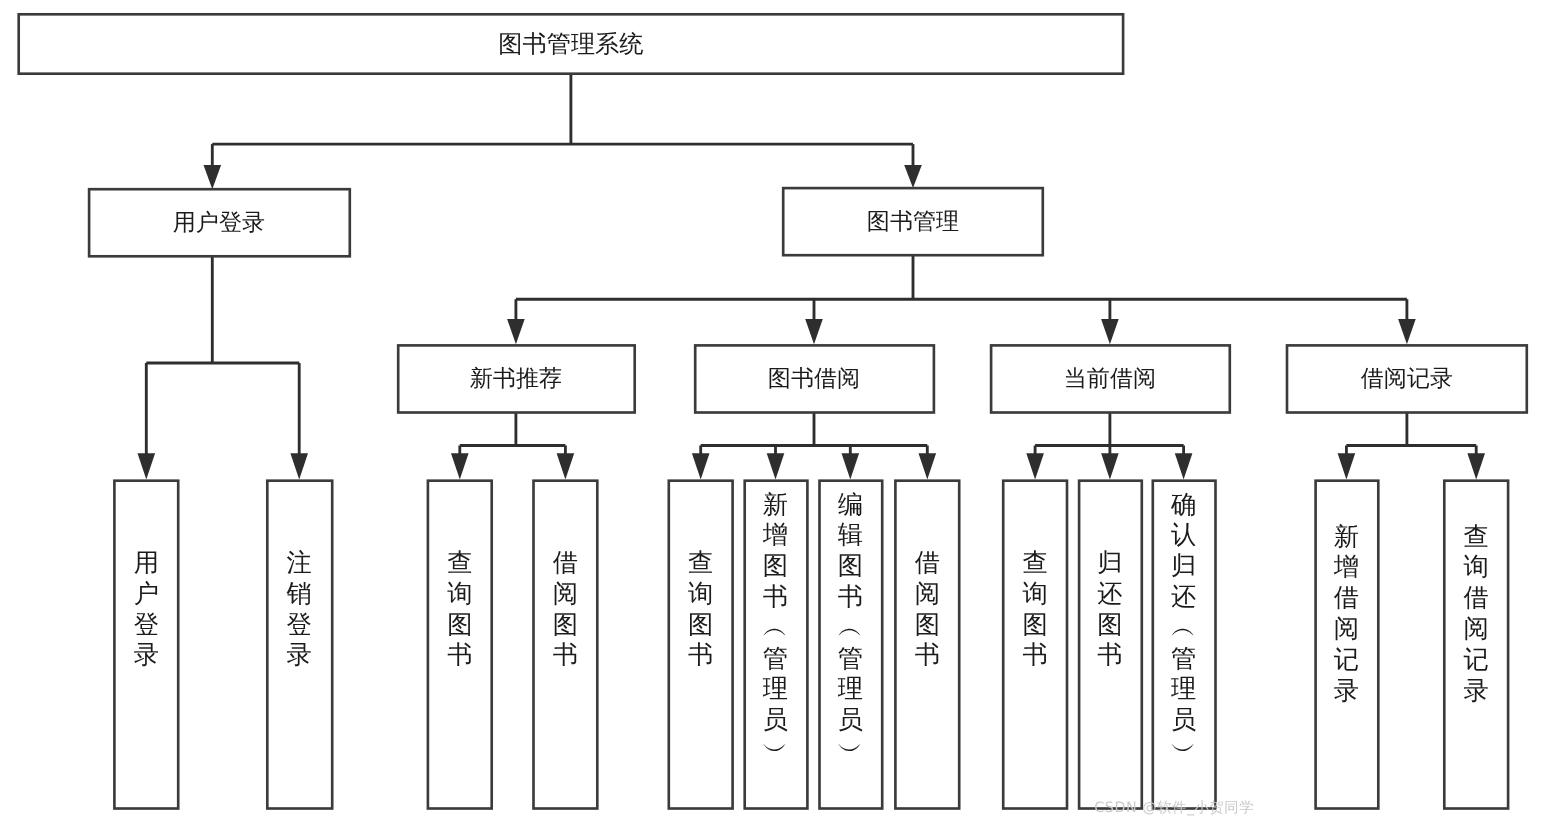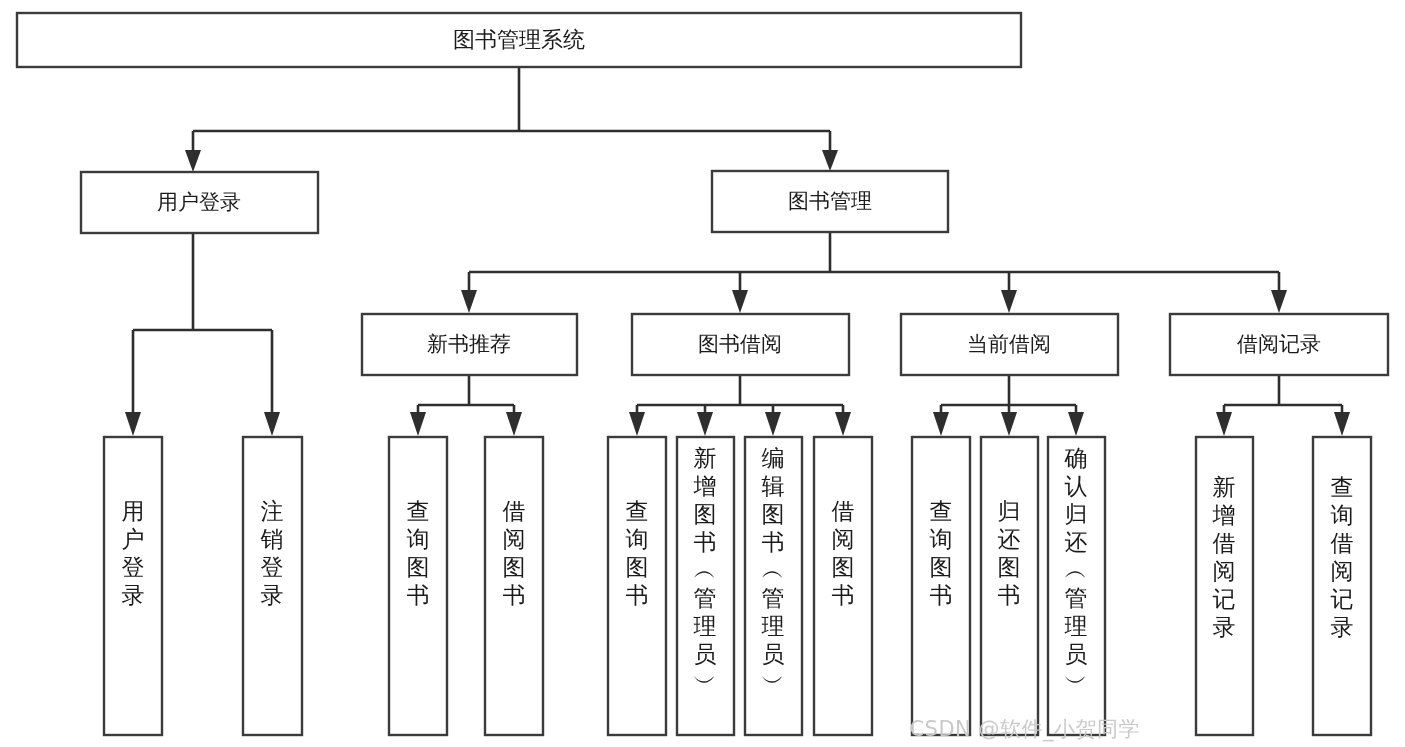--- a/index.html
+++ b/index.html
@@ -53,21 +53,21 @@
   }
   .arrow-head {
     fill: #2e2e2e;
     stroke: none;
   }
   .watermark {
     position: absolute;
     right: 8px;
     bottom: 4px;
     color: #c9c9c9;
-    font-size: 21px;
+    font-size: 13px;
     font-family: "DejaVu Sans", "Liberation Sans", sans-serif;
     letter-spacing: 0.5px;
     white-space: nowrap;
     user-select: none;
   }
 </style>
 </head>
 <body>
 
 <div id="diagram-root">

